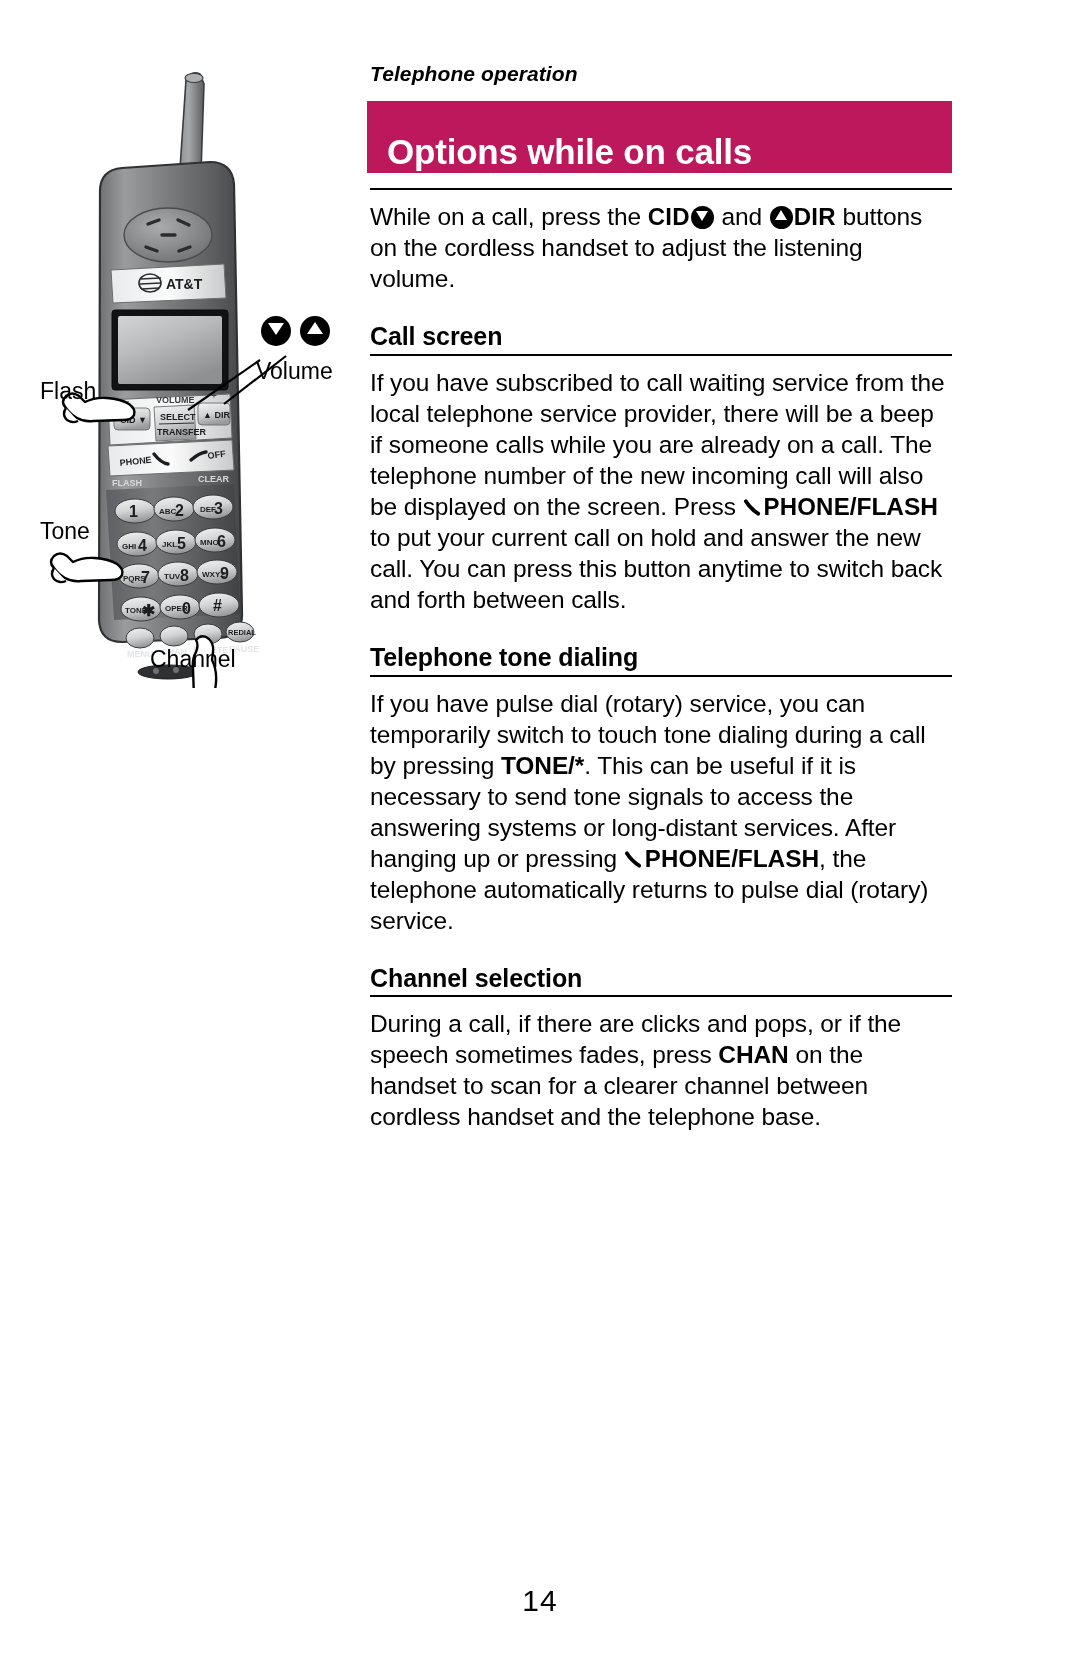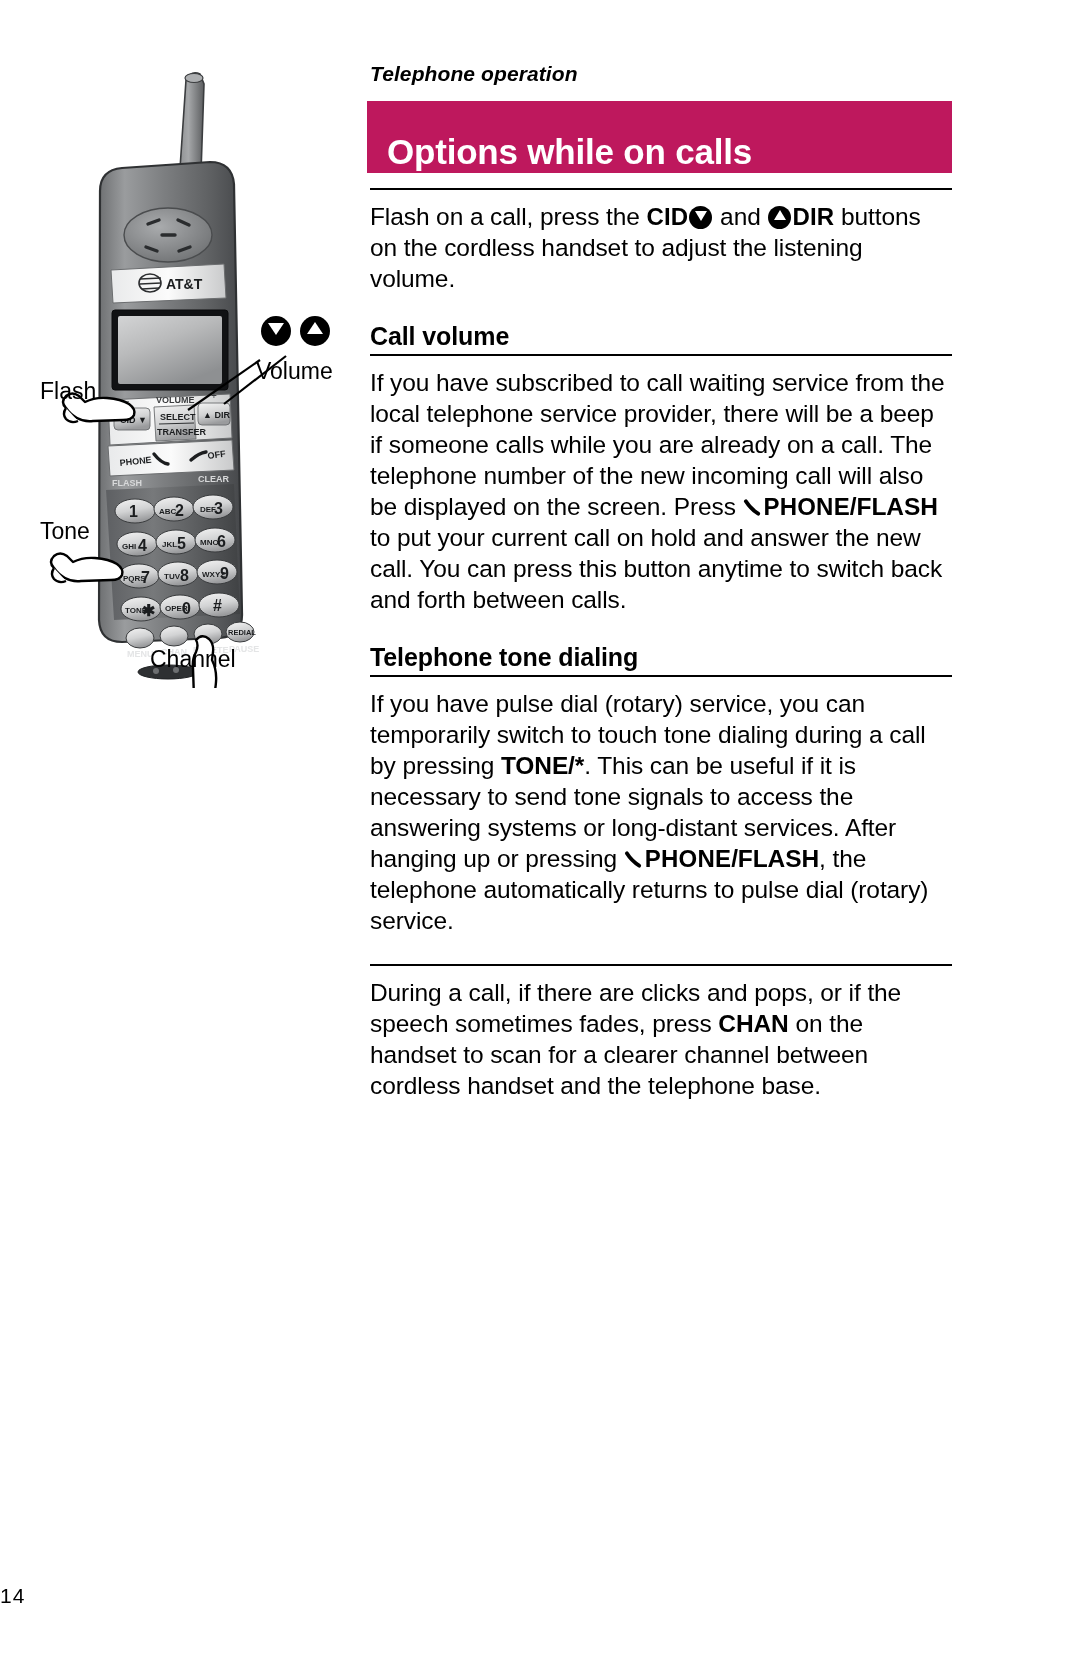--- a/index.html
+++ b/index.html
@@ -131,22 +131,22 @@
     vertical-align: -3px;
     margin-right: 2px;
   }
 
   
   .folio {
     position: absolute;
     left: 0;
     right: 0;
     top: 1584px;
-    text-align: left;
-    font-size: 21px;
+    text-align: center;
+    font-size: 30px;
     letter-spacing: 1px;
   }
 
   
   .illus {
     position: absolute;
     left: 28px;
     top: 58px;
     width: 330px;
     height: 630px;
@@ -400,40 +400,41 @@
   <div class="running-head">Telephone operation</div>
 
   <div class="banner">
     <div class="banner-title">Options while on calls</div>
   </div>
 
   <div class="col">
 
     <div class="sec-block">
       <hr class="rule">
-      <p class="body"><span>Flash on a call, press the </span><span class="smallcaps">CID</span><span class="circbtn down"></span><span> and </span><span class="circbtn up"></span><span class="smallcaps">DIR</span><span> buttons on the cordless handset to adjust the listening volume.</span></p>
+      <p class="body"><span>While on a call, press the </span><span class="smallcaps">CID</span><span class="circbtn down"></span><span> and </span><span class="circbtn up"></span><span class="smallcaps">DIR</span><span> buttons on the cordless handset to adjust the listening volume.</span></p>
     </div>
 
     <div class="sec-block">
-      <h2 class="sec">Call volume</h2>
+      <h2 class="sec">Call screen</h2>
       <hr class="rule">
       <p class="body"><span>If you have subscribed to call waiting service from the local telephone service provider, there will be a beep if someone calls while you are already on a call. The telephone number of the new incoming call will also be displayed on the screen. Press </span><svg class="handset-glyph" viewBox="0 0 20 20">
             <path d="M3 3 q5 8 13 13" stroke="#000" stroke-width="4" fill="none" stroke-linecap="round"></path>
           </svg><span class="smallcaps">PHONE</span><b>/FLASH</b><span> to put your current call on hold and answer the new call. You can press this button anytime to switch back and forth between calls.</span></p>
     </div>
 
     <div class="sec-block">
       <h2 class="sec">Telephone tone dialing</h2>
       <hr class="rule">
       <p class="body"><span>If you have pulse dial (rotary) service, you can temporarily switch to touch tone dialing during a call by pressing </span><b>TONE/*</b><span>. This can be useful if it is necessary to send tone signals to access the answering systems or long-distant services. After hanging up or pressing </span><svg class="handset-glyph" viewBox="0 0 20 20">
             <path d="M3 3 q5 8 13 13" stroke="#000" stroke-width="4" fill="none" stroke-linecap="round"></path>
           </svg><span class="smallcaps">PHONE</span><b>/FLASH</b><span>, the telephone automatically returns to pulse dial (rotary) service.</span></p>
     </div>
 
     <div class="sec-block">
+      <h2 class="sec">Channel selection</h2>
       <hr class="rule">
       <p class="body"><span>During a call, if there are clicks and pops, or if the speech sometimes fades, press </span><b>CHAN</b><span> on the handset to scan for a clearer channel between cordless handset and the telephone base.</span></p>
     </div>
 
   </div>
 
   <div class="folio">14</div>
 
 </div>
 

